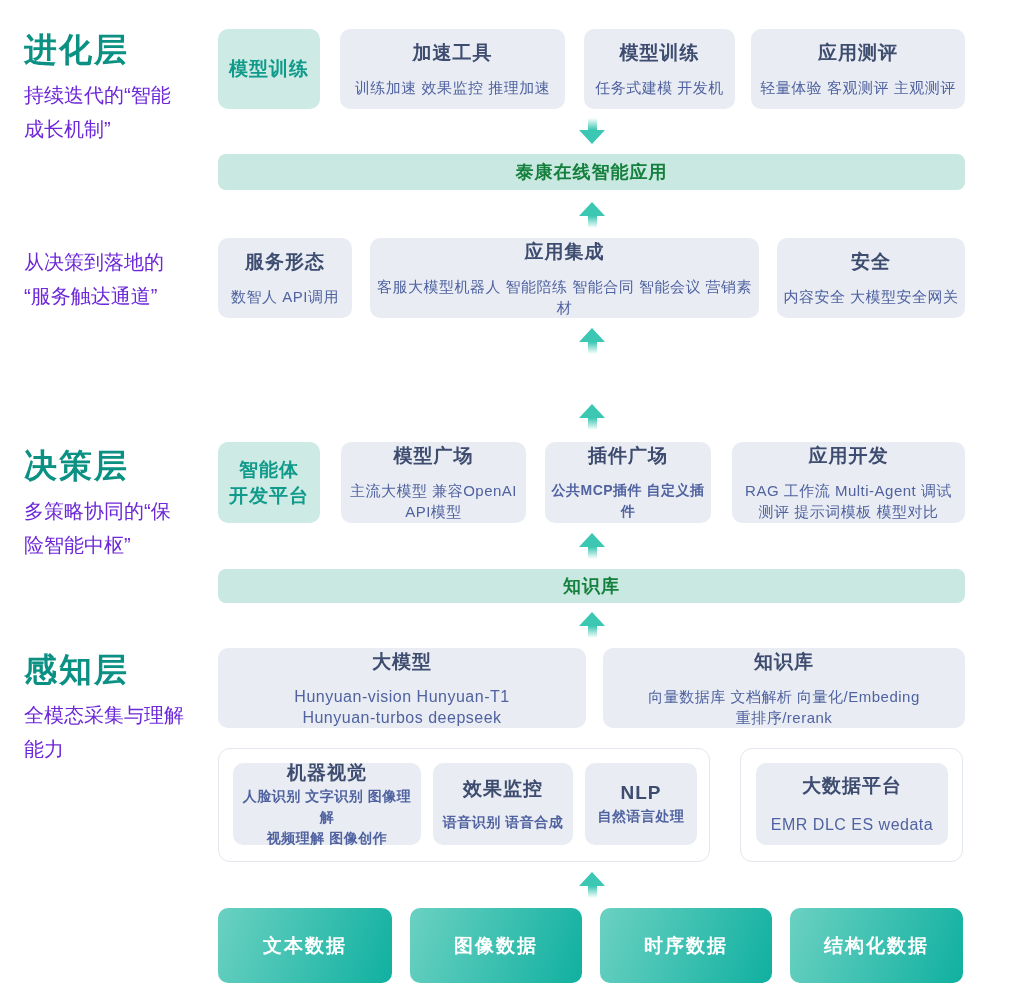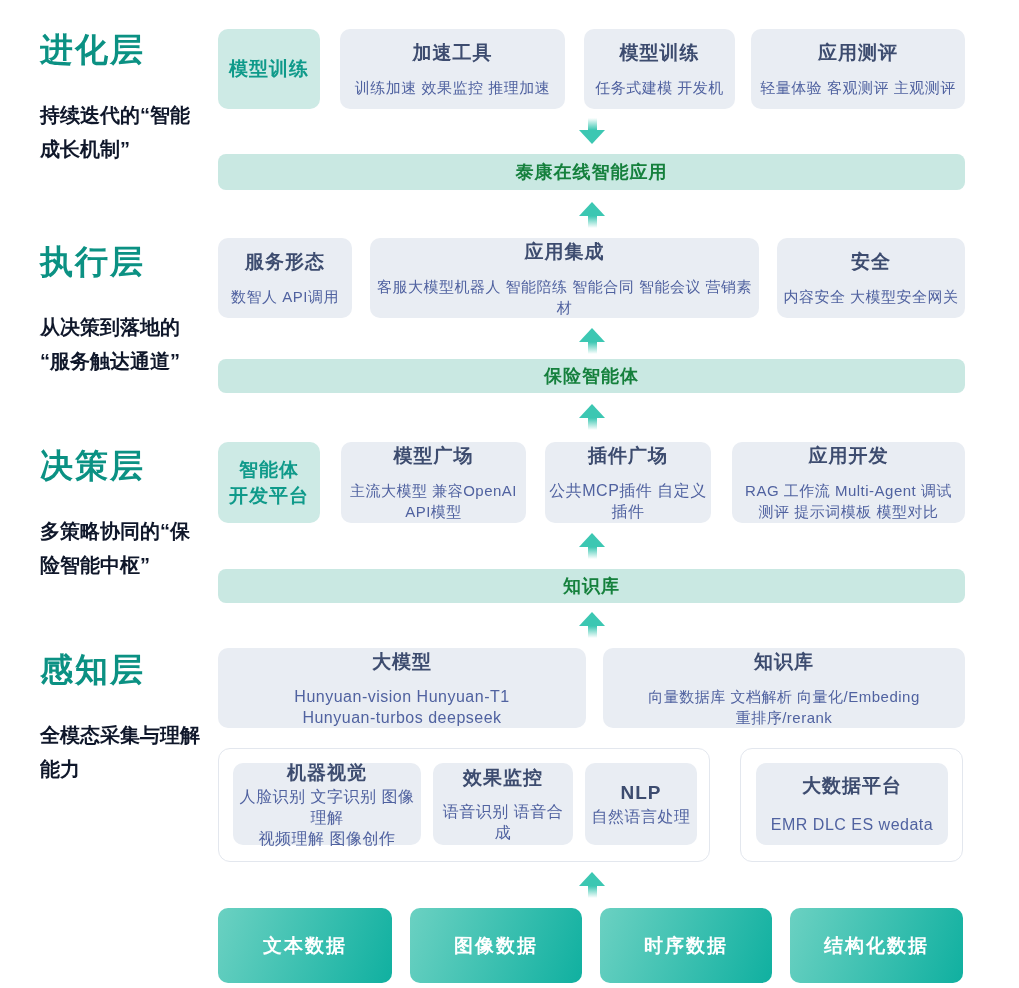--- a/index.html
+++ b/index.html
@@ -1,32 +1,32 @@
 <!DOCTYPE html>
 <html><head>
 <meta charset="utf-8">
 <style>
   html,body{margin:0;padding:0;background:#ffffff;}
   .canvas{
     position:relative;width:1019px;height:988px;background:#ffffff;overflow:hidden;
     font-family:"Liberation Sans","DejaVu Sans",sans-serif;
   }
   
-  .layer-label{position:absolute;left:40px;width:186px;}
+  .layer-label{position:absolute;left:24px;width:186px;}
   .layer-title{font-size:33px;font-weight:700;color:#0b9183;letter-spacing:2px;}
-  .layer-sub{margin-top:25px;font-size:20px;color:#0f172a;line-height:34px;white-space:pre-line;font-weight:bold;}
+  .layer-sub{margin-top:5px;font-size:20px;color:#6d28d9;line-height:34px;white-space:pre-line;}
   
   .gbox{
     position:absolute;background:#e9edf3;border-radius:10px;
     display:flex;flex-direction:column;align-items:center;justify-content:center;
     gap:11px;text-align:center;padding:0 4px;box-sizing:border-box;
   }
   .gbox-title{font-size:19px;font-weight:700;color:#3d4c6f;letter-spacing:1px;}
   .gbox-sub{font-size:15px;color:#5062a0;line-height:21px;white-space:pre-line;letter-spacing:0.5px;}
-  .sub-sm{font-size:16px;}
+  .sub-sm{font-size:14px;font-weight:bold;}
   .sub-latin{font-size:16px;}
   
   .tealbox{
     position:absolute;background:#cdeae5;border-radius:10px;
     display:flex;align-items:center;justify-content:center;text-align:center;
     font-size:19px;font-weight:700;color:#0f9a8a;line-height:26px;white-space:pre-line;letter-spacing:1px;
   }
   
   .banner{
     position:absolute;left:218px;width:747px;height:36px;background:#c9e8e2;border-radius:8px;
@@ -52,21 +52,20 @@
 <body>
 
 <div class="canvas">
 
   <div class="layer-label" style="top:28px">
     <div class="layer-title">进化层</div>
     <div class="layer-sub">持续迭代的“智能
 成长机制”</div>
   </div>
   <div class="layer-label" style="top:240px">
-    <div class="layer-title">执行层</div>
     <div class="layer-sub">从决策到落地的
 “服务触达通道”</div>
   </div>
   <div class="layer-label" style="top:444px">
     <div class="layer-title">决策层</div>
     <div class="layer-sub">多策略协同的“保
 险智能中枢”</div>
   </div>
   <div class="layer-label" style="top:648px">
     <div class="layer-title">感知层</div>
@@ -111,21 +110,20 @@
   <div class="gbox" style="left:777px;top:238px;width:188px;height:80px">
     <div class="gbox-title">安全</div>
     <div class="gbox-sub">内容安全 大模型安全网关</div>
   </div>
 
   <div class="arrow" style="top:328px">
     <div class="head-up"></div>
       <div class="stem-down"></div>
   </div>
 
-  <div class="banner" style="top:359px;height:34px">保险智能体</div>
 
   <div class="arrow" style="top:404px">
     <div class="head-up"></div>
       <div class="stem-down"></div>
   </div>
 
   <div class="tealbox" style="left:218px;top:442px;width:102px;height:81px">智能体
 开发平台</div>
   <div class="gbox" style="left:341px;top:442px;width:185px;height:81px">
     <div class="gbox-title">模型广场</div>

